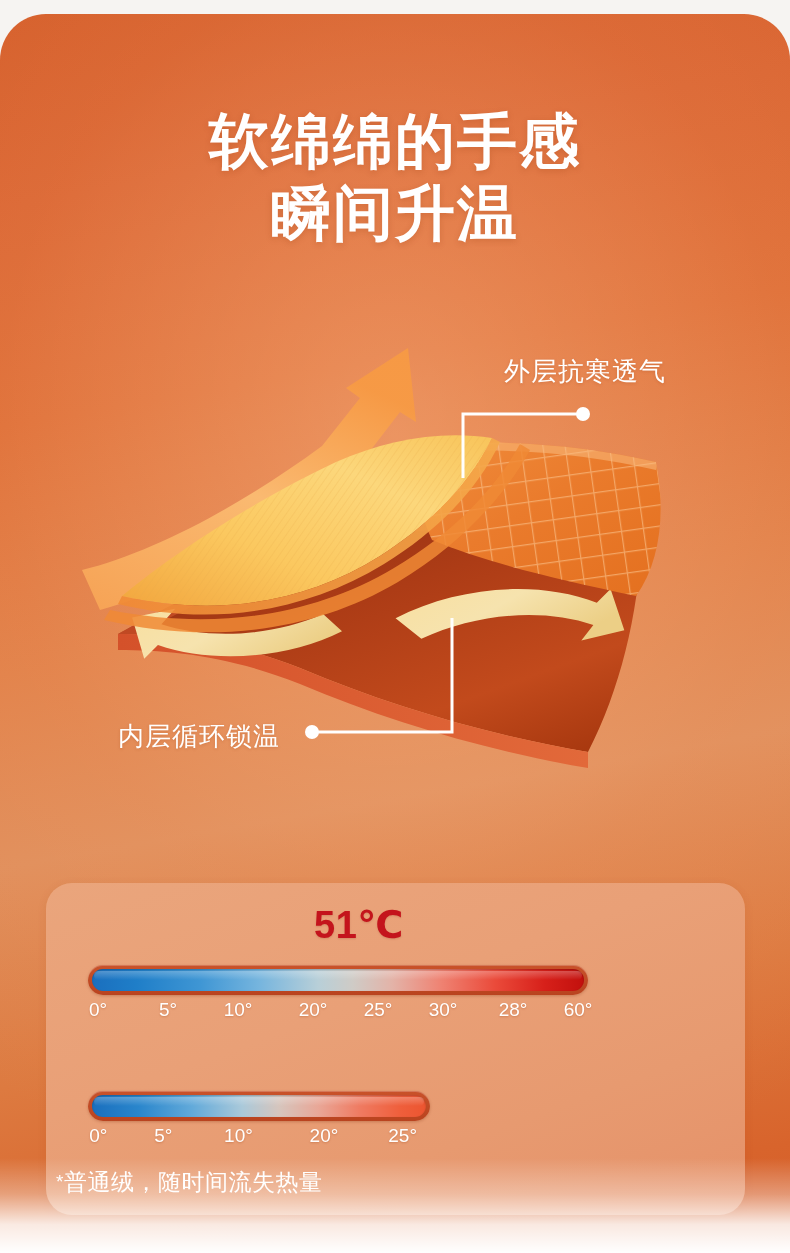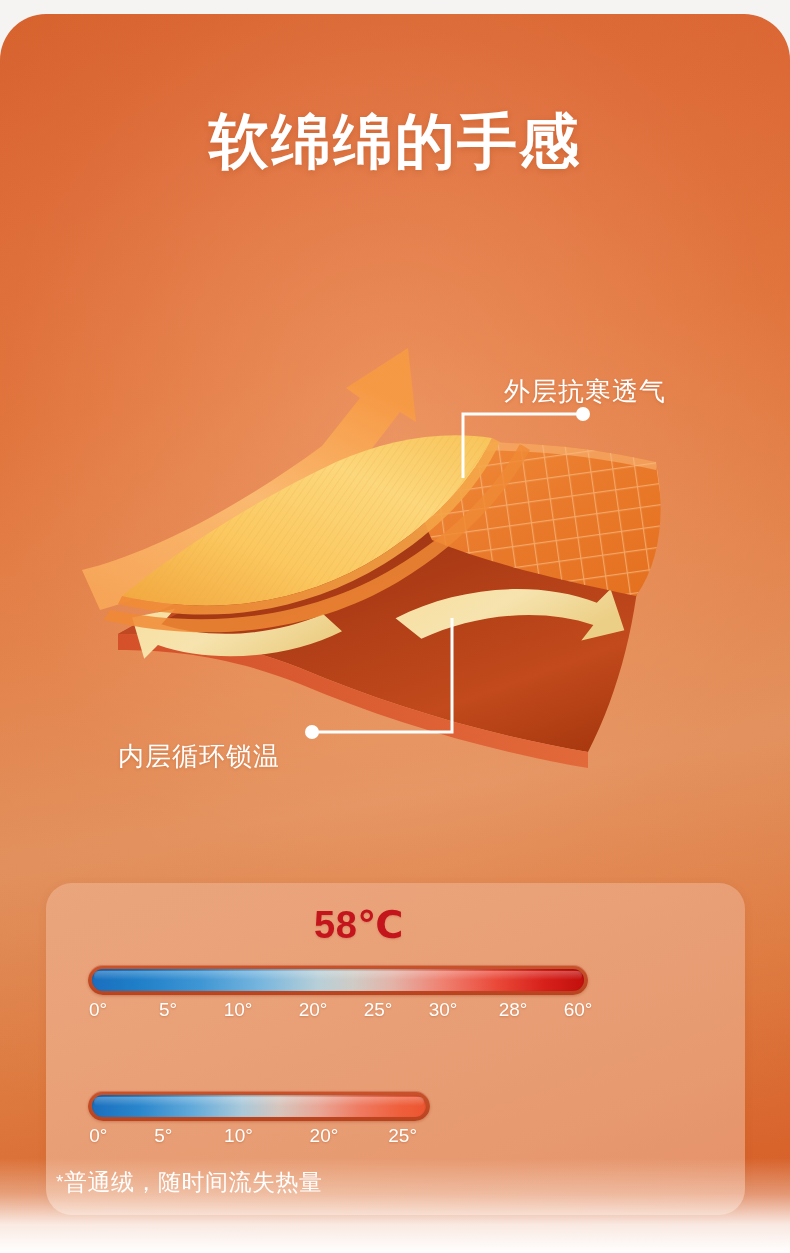--- a/index.html
+++ b/index.html
@@ -71,21 +71,20 @@
 
   
   .callout {
     position: absolute;
     color: #ffffff;
     font-size: 26px;
     font-weight: 400;
     letter-spacing: 1px;
     white-space: nowrap;
     text-shadow: 0 1px 3px rgba(150,60,15,0.25);
-    margin-top: 20px;
   }
   .callout-outer { left: 504px; top: 340px; }
   .callout-inner { left: 118px; top: 705px; }
 
   .leader { position: absolute; }
   .leader svg { display: block; }
 
   
   .card {
     position: absolute;
@@ -187,20 +186,21 @@
 </style>
 </head>
 <body>
 
 <div id="page">
 
   <div class="panel">
 
     <div class="title-block">
       <span class="title-line">软绵绵的手感</span>
+      <span class="title-line">瞬间升温</span>
     </div>
 
     <div class="fabric">
       <svg viewBox="0 0 670 470" xmlns="http://www.w3.org/2000/svg">
         <defs>
           <linearGradient id="gTop" x1="0" y1="1" x2="1" y2="0">
             <stop offset="0%" stop-color="#f2a63e"></stop>
             <stop offset="35%" stop-color="#fbc85f"></stop>
             <stop offset="70%" stop-color="#fcd77b"></stop>
             <stop offset="100%" stop-color="#f8c45a"></stop>
@@ -296,21 +296,21 @@
     <div class="callout callout-inner">内层循环锁温</div>
     <div class="leader" style="left:300px; top:600px;">
       <svg width="156" height="132" viewBox="0 0 156 132" xmlns="http://www.w3.org/2000/svg">
         <path d="M152 4 L152 118 L18 118" fill="none" stroke="#ffffff" stroke-width="3"></path>
         <circle cx="12" cy="118" r="7" fill="#ffffff"></circle>
       </svg>
     </div>
 
     <div class="card">
 
-      <div class="temp-badge">58℃</div>
+      <div class="temp-badge">51℃</div>
 
       <div class="bar-wrap bar-1">
         <div class="bar-outer">
           <div class="bar-inner grad-full"></div>
           <div class="bar-gloss"></div>
         </div>
         <div class="ticks">
           <span class="tick" style="left:2%;">0°</span>
           <span class="tick" style="left:16%;">5°</span>
           <span class="tick" style="left:30%;">10°</span>

